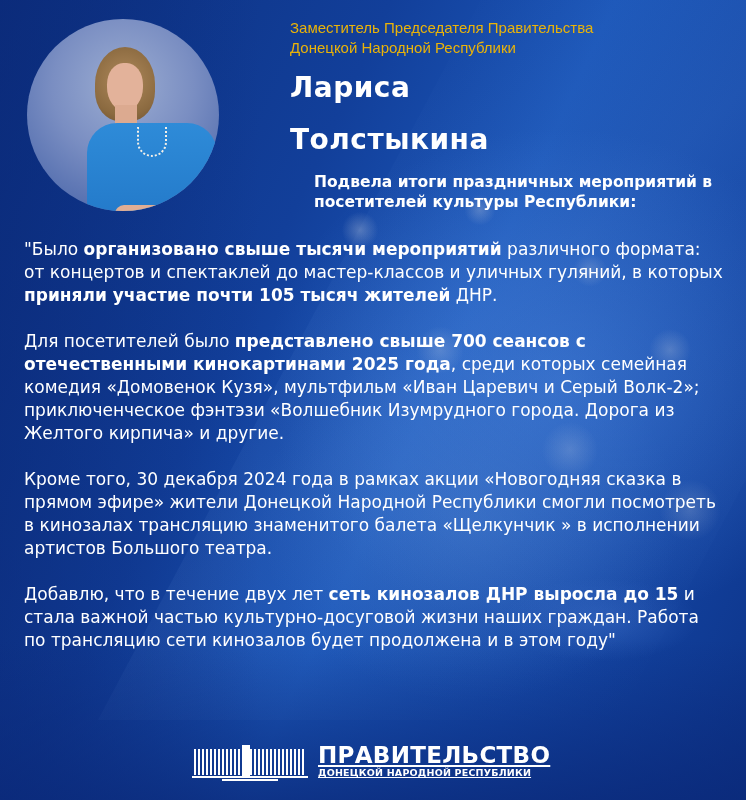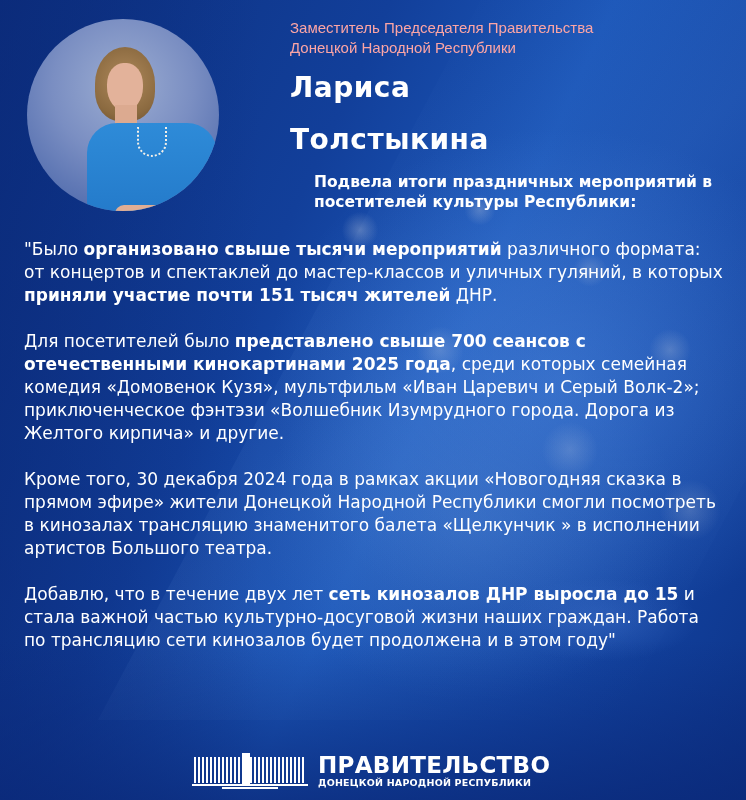--- a/index.html
+++ b/index.html
@@ -68,21 +68,21 @@
       position: absolute; left: 110px; top: 108px; width: 30px; height: 30px;
       border: 2px dotted #f4f0e8; border-top: none; border-radius: 0 0 50% 50%;
     }
     .hands {
       position: absolute; left: 88px; top: 186px; width: 50px; height: 18px;
       border-radius: 9px; background: #e1ae94;
     }
 
     .subtitle {
       position: absolute; left: 290px; top: 18px; width: 440px;
-      font-size: 15px; line-height: 20px; color: #fca5a5;
+      font-size: 15px; line-height: 20px; color: #eab308;
     }
     .name {
       position: absolute; left: 290px; top: 62px; width: 440px;
       font-family: "DejaVu Sans", sans-serif;
       font-weight: bold; font-size: 28px; line-height: 52px; color: #ffffff;
       letter-spacing: 0.5px;
     }
     .lead {
       position: absolute; left: 302px; top: 172px; width: 440px;
       font-family: "DejaVu Sans", sans-serif;
@@ -92,21 +92,21 @@
     .body {
       position: absolute; left: 24px; top: 238px; width: 700px;
       font-family: "DejaVu Sans", sans-serif;
       font-size: 17px; line-height: 23px; color: #ffffff;
     }
     .body p { margin-bottom: 23px; }
     .body b { font-weight: bold; }
 
     .footer {
       position: absolute; left: 192px; top: 743px; width: 370px; height: 46px;
-      display: flex; align-items: flex-end;
+      display: flex; align-items: flex-start; text-decoration: underline;
     }
     .logo-mark {
       position: relative; width: 116px; height: 38px;
     }
     .logo-mark .bars {
       position: absolute; left: 2px; top: 6px; width: 112px; height: 26px;
       background: repeating-linear-gradient(90deg, #ffffff 0 2px, transparent 2px 4px);
     }
     .logo-mark .tower {
       position: absolute; left: 50px; top: 2px; width: 8px; height: 32px; background: #ffffff;
@@ -157,21 +157,21 @@
   <div>Толстыкина</div>
 </div>
 
 <div class="lead">
   <div>Подвела итоги праздничных мероприятий в</div>
   <div>посетителей культуры Республики:</div>
 </div>
 
 <div class="body">
   <p>
-    <span>"Было </span><b>организовано свыше тысячи мероприятий</b><span> различного формата: от концертов и спектаклей до мастер-классов и уличных гуляний, в которых </span><b>приняли участие почти 151 тысяч жителей</b><span> ДНР.</span>
+    <span>"Было </span><b>организовано свыше тысячи мероприятий</b><span> различного формата: от концертов и спектаклей до мастер-классов и уличных гуляний, в которых </span><b>приняли участие почти 105 тысяч жителей</b><span> ДНР.</span>
   </p>
   <p>
     <span>Для посетителей было </span><b>представлено свыше 700 сеансов с отечественными кинокартинами 2025 года</b><span>, среди которых семейная комедия «Домовенок Кузя», мультфильм «Иван Царевич и Серый Волк-2»; приключенческое фэнтэзи «Волшебник Изумрудного города. Дорога из Желтого кирпича» и другие.</span>
   </p>
   <p>
     <span>Кроме того, 30 декабря 2024 года в рамках акции «Новогодняя сказка в прямом эфире» жители Донецкой Народной Республики смогли посмотреть в кинозалах трансляцию знаменитого балета «Щелкунчик » в исполнении артистов Большого театра.</span>
   </p>
   <p>
     <span>Добавлю, что в течение двух лет </span><b>сеть кинозалов ДНР выросла до 15</b><span> и стала важной частью культурно-досуговой жизни наших граждан. Работа по трансляцию сети кинозалов будет продолжена и в этом году"</span>
   </p>

